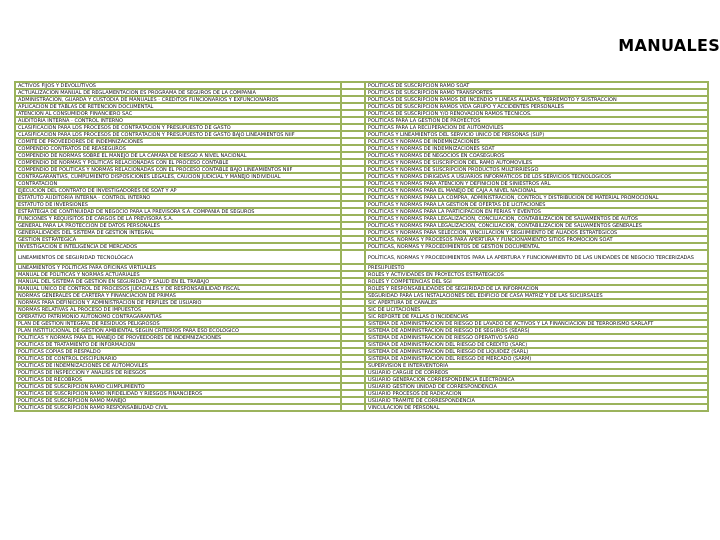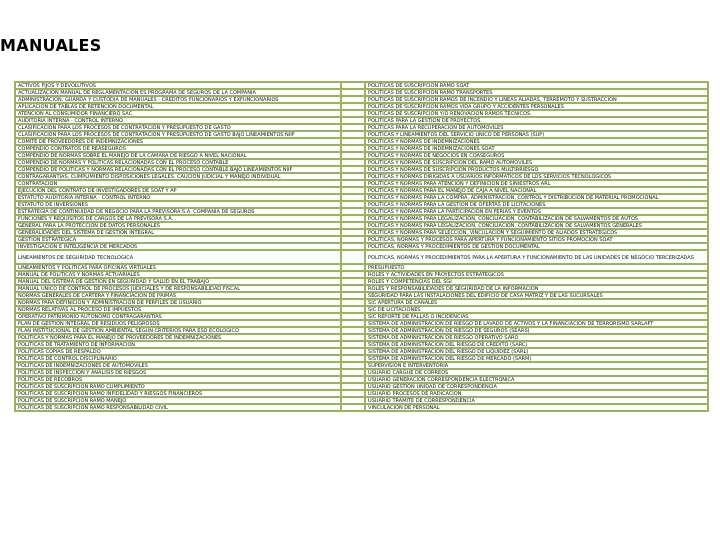--- a/index.html
+++ b/index.html
@@ -1,18 +1,18 @@
 <!DOCTYPE html>
 <html><head>
   <meta charset="utf-8">
   <style>
     html, body { margin: 0; padding: 0; background: #ffffff; }
     body { width: 720px; height: 540px; position: relative; overflow: hidden; font-family: "DejaVu Sans", sans-serif; }
     .title {
-      position: absolute; left: 0; top: 36px; width: 720px; text-align: left;
+      position: absolute; left: 0; top: 36px; width: 720px; text-align: right;
       font-family: "DejaVu Sans", sans-serif; font-weight: bold; font-size: 16px; color: #000; letter-spacing: 0.3px;
     }
     table.manuals {
       position: absolute; left: 14px; top: 81px; width: 693px;
       border-collapse: collapse; table-layout: fixed;
     }
     table.manuals td {
       border: 2px solid #9bb35c;
       padding: 0 2px; height: 5px; line-height: 5px;
       font-family: "DejaVu Sans", sans-serif; font-size: 5px; text-transform: uppercase;

